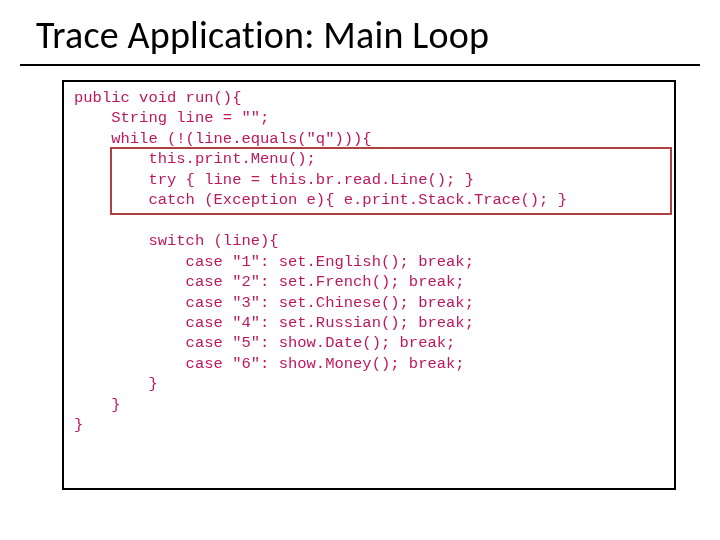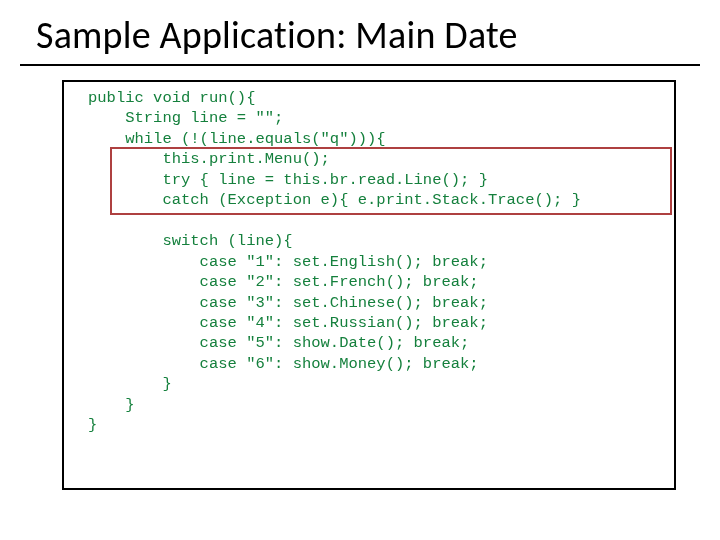--- a/index.html
+++ b/index.html
@@ -37,43 +37,43 @@
     border: 2px solid #000;
     box-sizing: border-box;
     padding: 6px 0 0 0;
     background: #fff;
   }
   .code {
     font-family: "Courier New", Courier, monospace;
     font-size: 15.5px;
     line-height: 1.32;
     white-space: pre;
-    color: #15803d;
-    padding-left: 24px;
+    color: #be185d;
+    padding-left: 10px;
   }
   .highlight-rect {
     position: absolute;
     border: 2.5px solid rgba(160, 30, 30, 0.85);
     box-sizing: border-box;
     background: transparent;
   }
   
   .hl1 {
     left: 110px;  
     top: 147px;
     width: 562px;
     height: 68px;
   }
 </style>
 </head>
 <body>
 
 <div class="slide">
 
-  <div class="title">Sample Application: Main Date</div>
+  <div class="title">Trace Application: Main Loop</div>
   <hr class="title-rule">
 
   <div class="code-box">
     <div class="code"><span>public void run(){</span>
 <span>    String line = "";</span>
 <span>    while (!(line.equals("q"))){</span>
 <span>        this.print.Menu();</span>
 <span>        try { line = this.br.read.Line(); }</span>
 <span>        catch (Exception e){ e.print.Stack.Trace(); }</span>
 <span></span>

